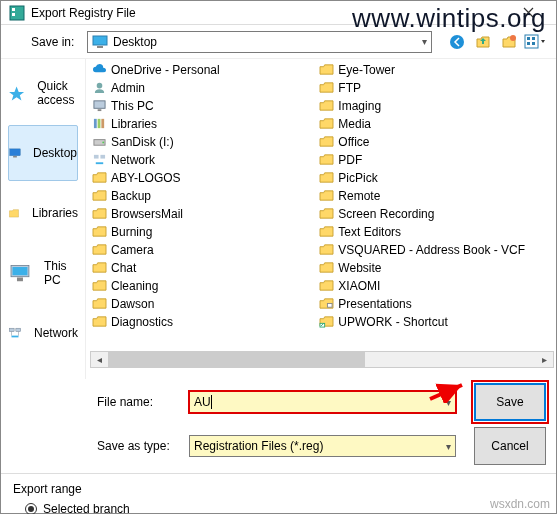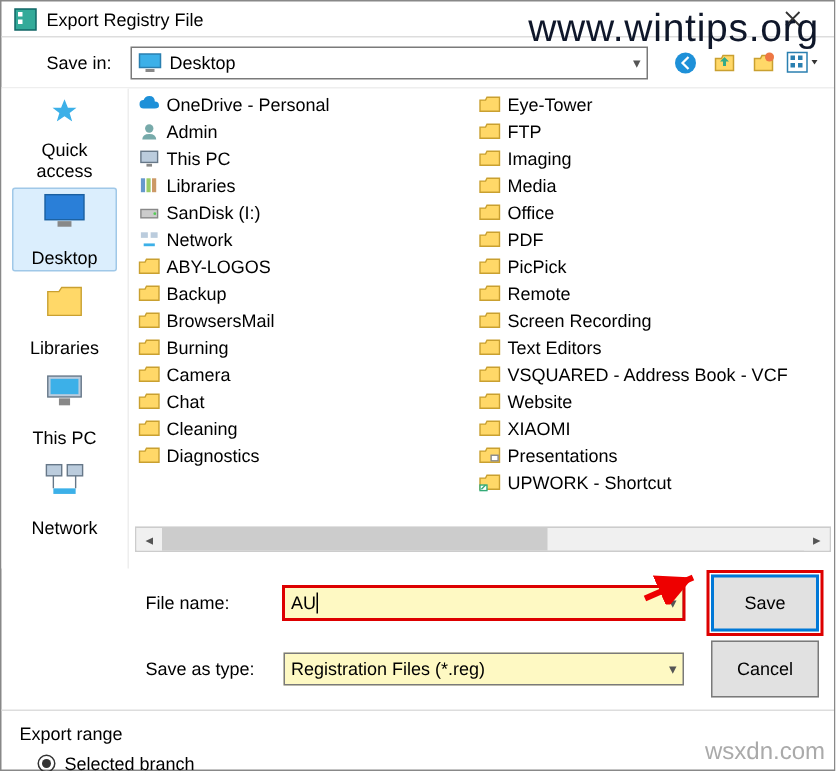--- a/index.html
+++ b/index.html
@@ -12,21 +12,21 @@
 
 .topbar { height: 34px; padding: 4px 10px; display: flex; align-items: center; gap: 6px; border-bottom: 1px solid #eee; }
 .savein-label { width: 70px; padding-left: 20px; }
 .savein-combo { flex: 1; height: 22px; border: 1px solid #7a7a7a; background: #fff; display: flex; align-items: center; padding: 0 4px; gap: 5px; justify-content: space-between; }
 .savein-left { display: flex; align-items: center; gap: 5px; }
 .nav-icons { display: flex; align-items: center; gap: 4px; padding-left: 8px; }
 .nav-btn { width: 22px; height: 22px; display: flex; align-items: center; justify-content: center; cursor: pointer; }
 
 .main-area { display: flex; height: 320px; }
 .places-bar { width: 85px; background: #fff; border-right: 1px solid #eee; display: flex; flex-direction: column; align-items: center; padding-top: 6px; gap: 4px; }
-.place-item { width: 70px; height: 56px; display: flex; flex-direction: column; align-items: center; justify-content: center; gap: 12px; border-radius: 2px; cursor: pointer; font-size: 11px; text-align: center; }
+.place-item { width: 70px; height: 56px; display: flex; flex-direction: row; align-items: center; justify-content: center; gap: 12px; border-radius: 2px; cursor: pointer; font-size: 11px; text-align: left; }
 .place-item.selected { background: #dbeefd; border: 1px solid #a0c8e8; }
 .place-icon { width: 30px; height: 26px; }
 
 .file-list { flex: 1; padding: 4px 2px 0 4px; overflow: hidden; position: relative; }
 .file-cols { display: flex; height: 286px; }
 .file-col { width: 49%; }
 .file-item { display: flex; height: 18px; gap: 4px; padding-left: 2px; cursor: pointer; white-space: nowrap; }
 .folder-glyph { width: 15px; height: 13px; }
 .hscroll { height: 17px; background: #f0f0f0; border: 1px solid #ccc; display: flex; align-items: center; margin-top: 2px; }
 .hscroll-btn { width: 17px; height: 15px; background: #f0f0f0; display: flex; align-items: center; justify-content: center; cursor: pointer; }
@@ -42,21 +42,21 @@
 .btn.primary { border: 2px solid #0078d7; outline: 2px solid #d00; outline-offset: 1px; }
 .caret { cursor: text; border-right: 1px solid #000; padding-right: 0; }
 
 .divider { height: 1px; background: #ddd; margin: 4px 0; }
 .export-range { padding: 4px 12px 8px 12px; }
 .er-title { margin-bottom: 6px; }
 .radio-row { display: flex; align-items: center; gap: 6px; margin: 3px 0 3px 12px; }
 .branch-input { margin-left: 28px; width: 490px; height: 21px; border: 1px solid #7a7a7a; padding: 2px 4px; background: #fff; overflow: hidden; white-space: nowrap; }
 
 .watermark { position: absolute; top: 2px; right: 10px; font-size: 26px; color: #0f172a; font-weight: 300; font-family: Arial, sans-serif; letter-spacing: 0.5px; pointer-events: none; }
-.watermark2 { position: absolute; bottom: 2px; right: 6px; font-size: 16px; color: #aaa; pointer-events: none; }
+.watermark2 { position: absolute; bottom: 2px; right: 6px; font-size: 12px; color: #aaa; pointer-events: none; }
 
 .red-arrow { position: absolute; right: 88px; top: 380px; pointer-events: none; }
 
 .chev { font-size: 10px; color: #555; }
 .radio-dot { width: 12px; height: 12px; border: 1px solid #333; border-radius: 50%; display: inline-flex; align-items: center; justify-content: center; }
 .radio-dot.filled::after { content: ''; width: 6px; height: 6px; background: #333; border-radius: 50%; }
 </style>
 </head>
 <body>
 
@@ -247,20 +247,26 @@
             <div class="file-item">
               <svg class="folder-glyph" viewBox="0 0 16 14">
                 <path d="M1 4 L5 4 L6 2 L15 2 L15 12 L1 12 Z" fill="#ffd868" stroke="#c9a030"></path>
               </svg>
               <span>Cleaning</span>
             </div>
             <div class="file-item">
               <svg class="folder-glyph" viewBox="0 0 16 14">
                 <path d="M1 4 L5 4 L6 2 L15 2 L15 12 L1 12 Z" fill="#ffd868" stroke="#c9a030"></path>
               </svg>
+              <span>Dawson</span>
+            </div>
+            <div class="file-item">
+              <svg class="folder-glyph" viewBox="0 0 16 14">
+                <path d="M1 4 L5 4 L6 2 L15 2 L15 12 L1 12 Z" fill="#ffd868" stroke="#c9a030"></path>
+              </svg>
               <span>Diagnostics</span>
             </div>
           </div>
         <div class="file-col" id="col-right">
             <div class="file-item">
               <svg class="folder-glyph" viewBox="0 0 16 14">
                 <path d="M1 4 L5 4 L6 2 L15 2 L15 12 L1 12 Z" fill="#ffd868" stroke="#c9a030"></path>
               </svg>
               <span>Eye-Tower</span>
             </div>

